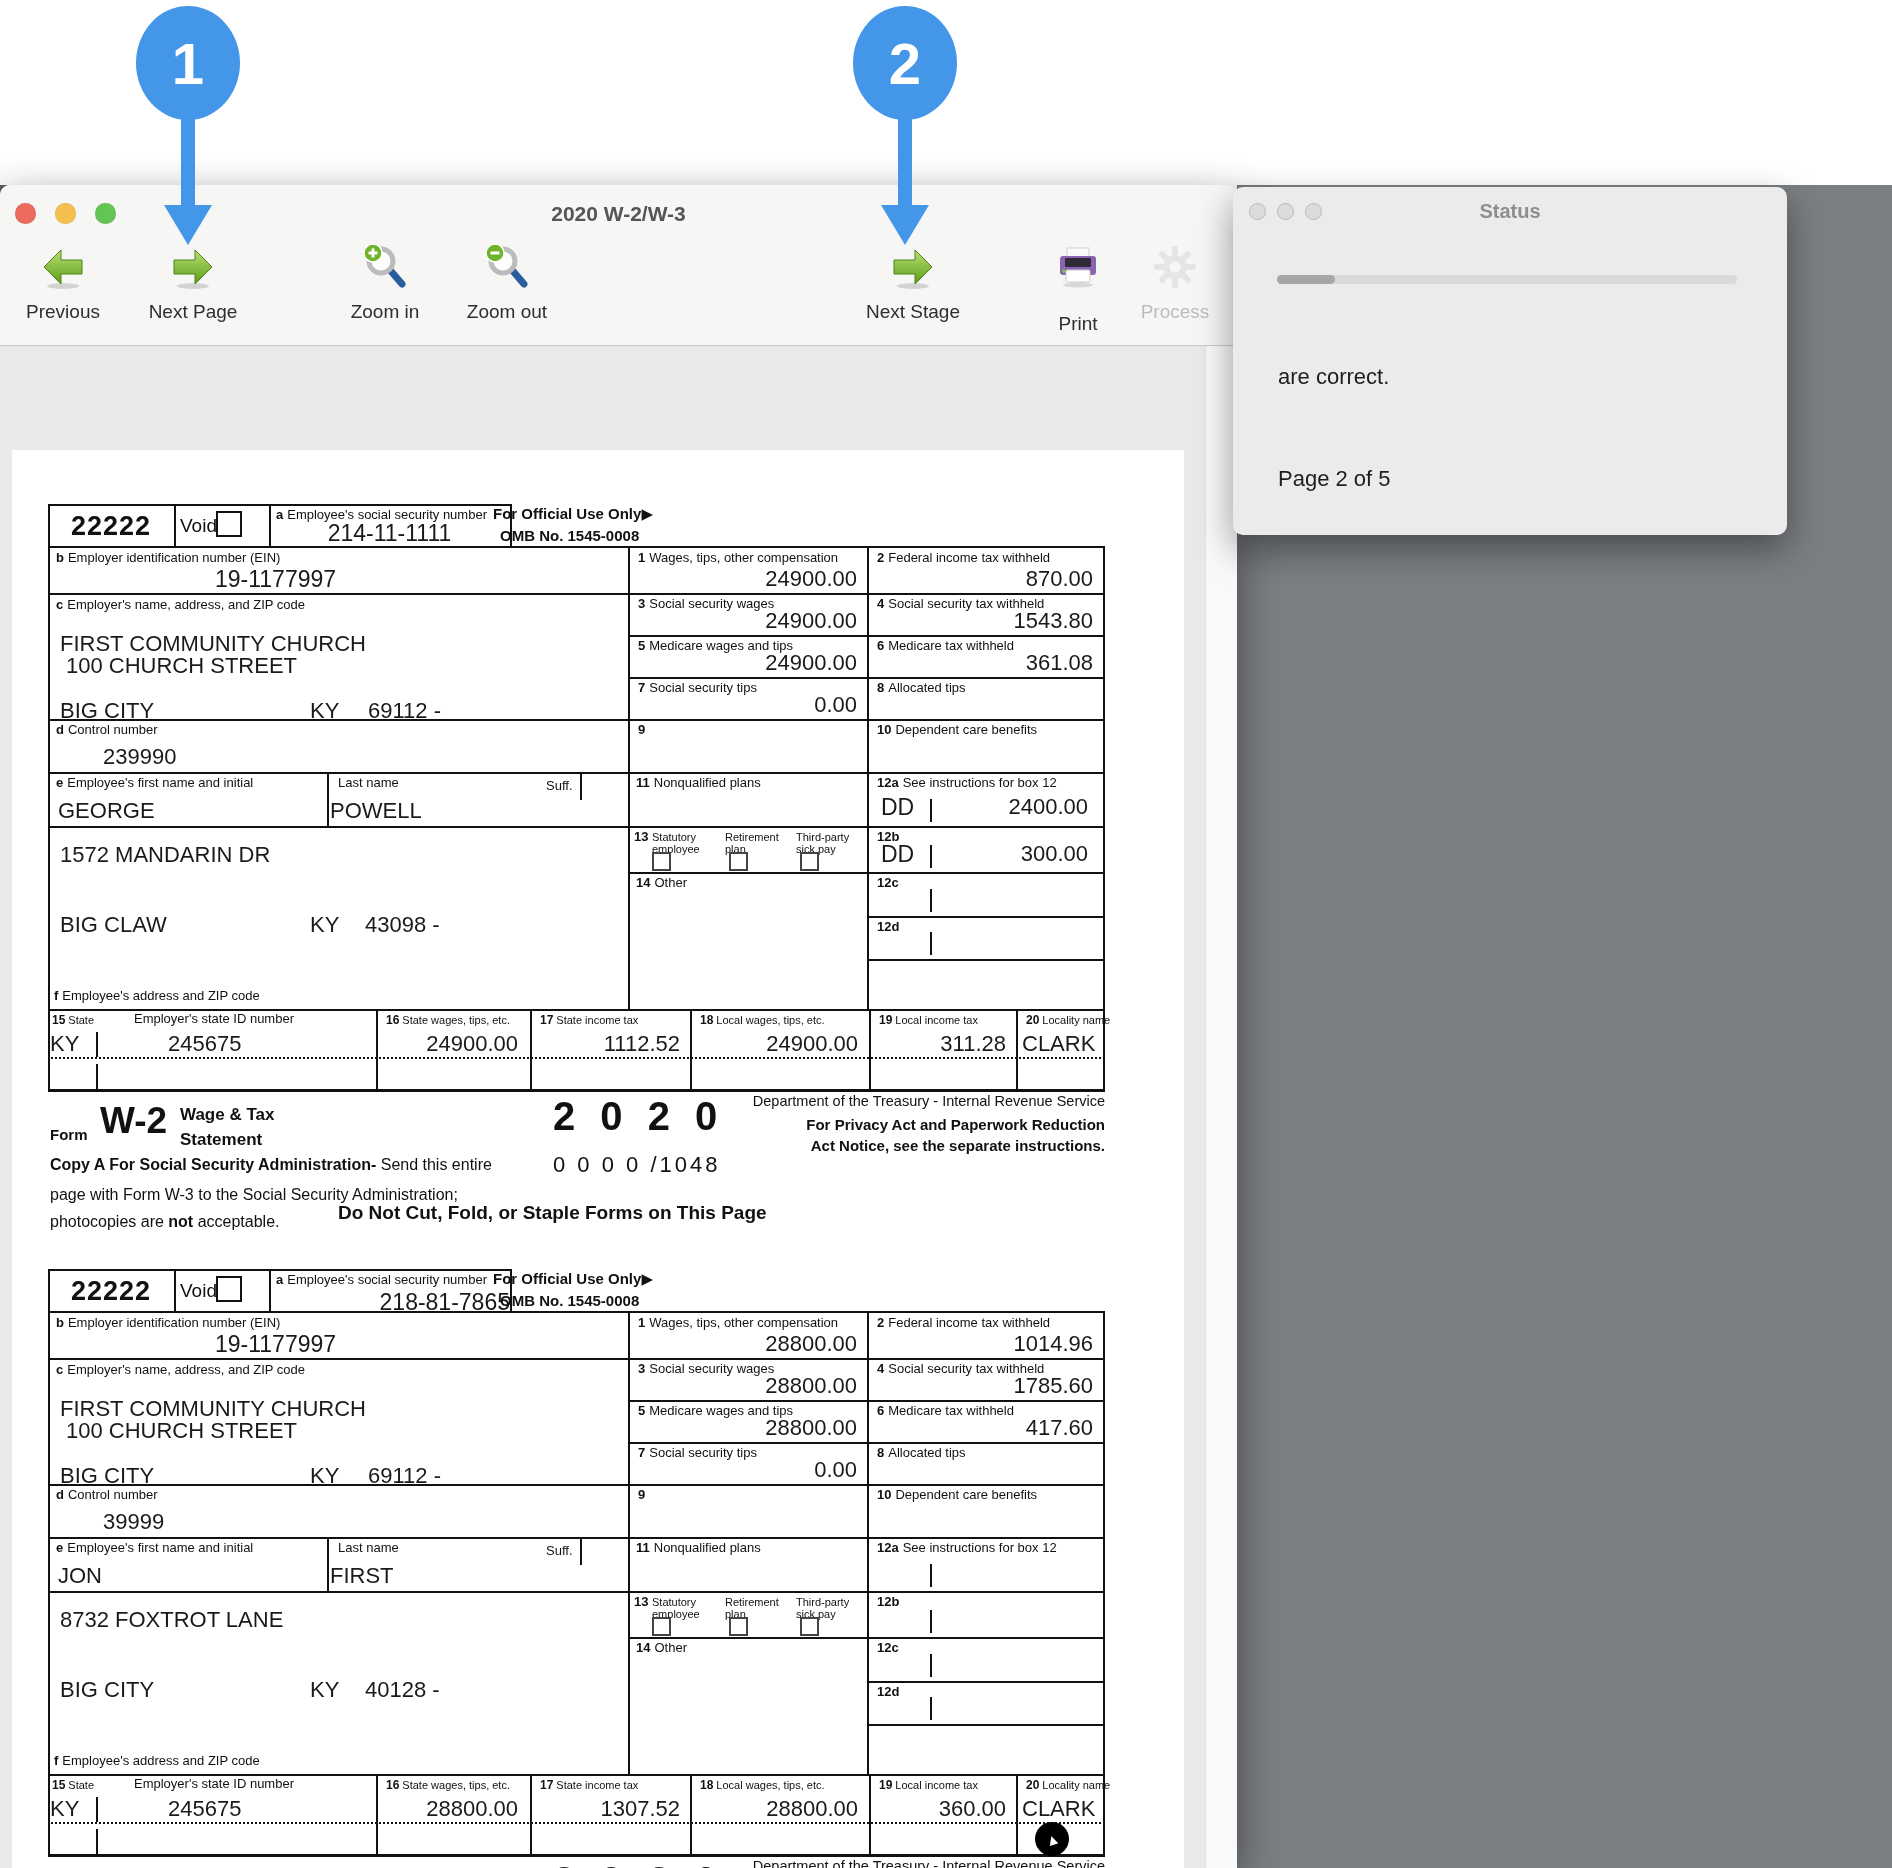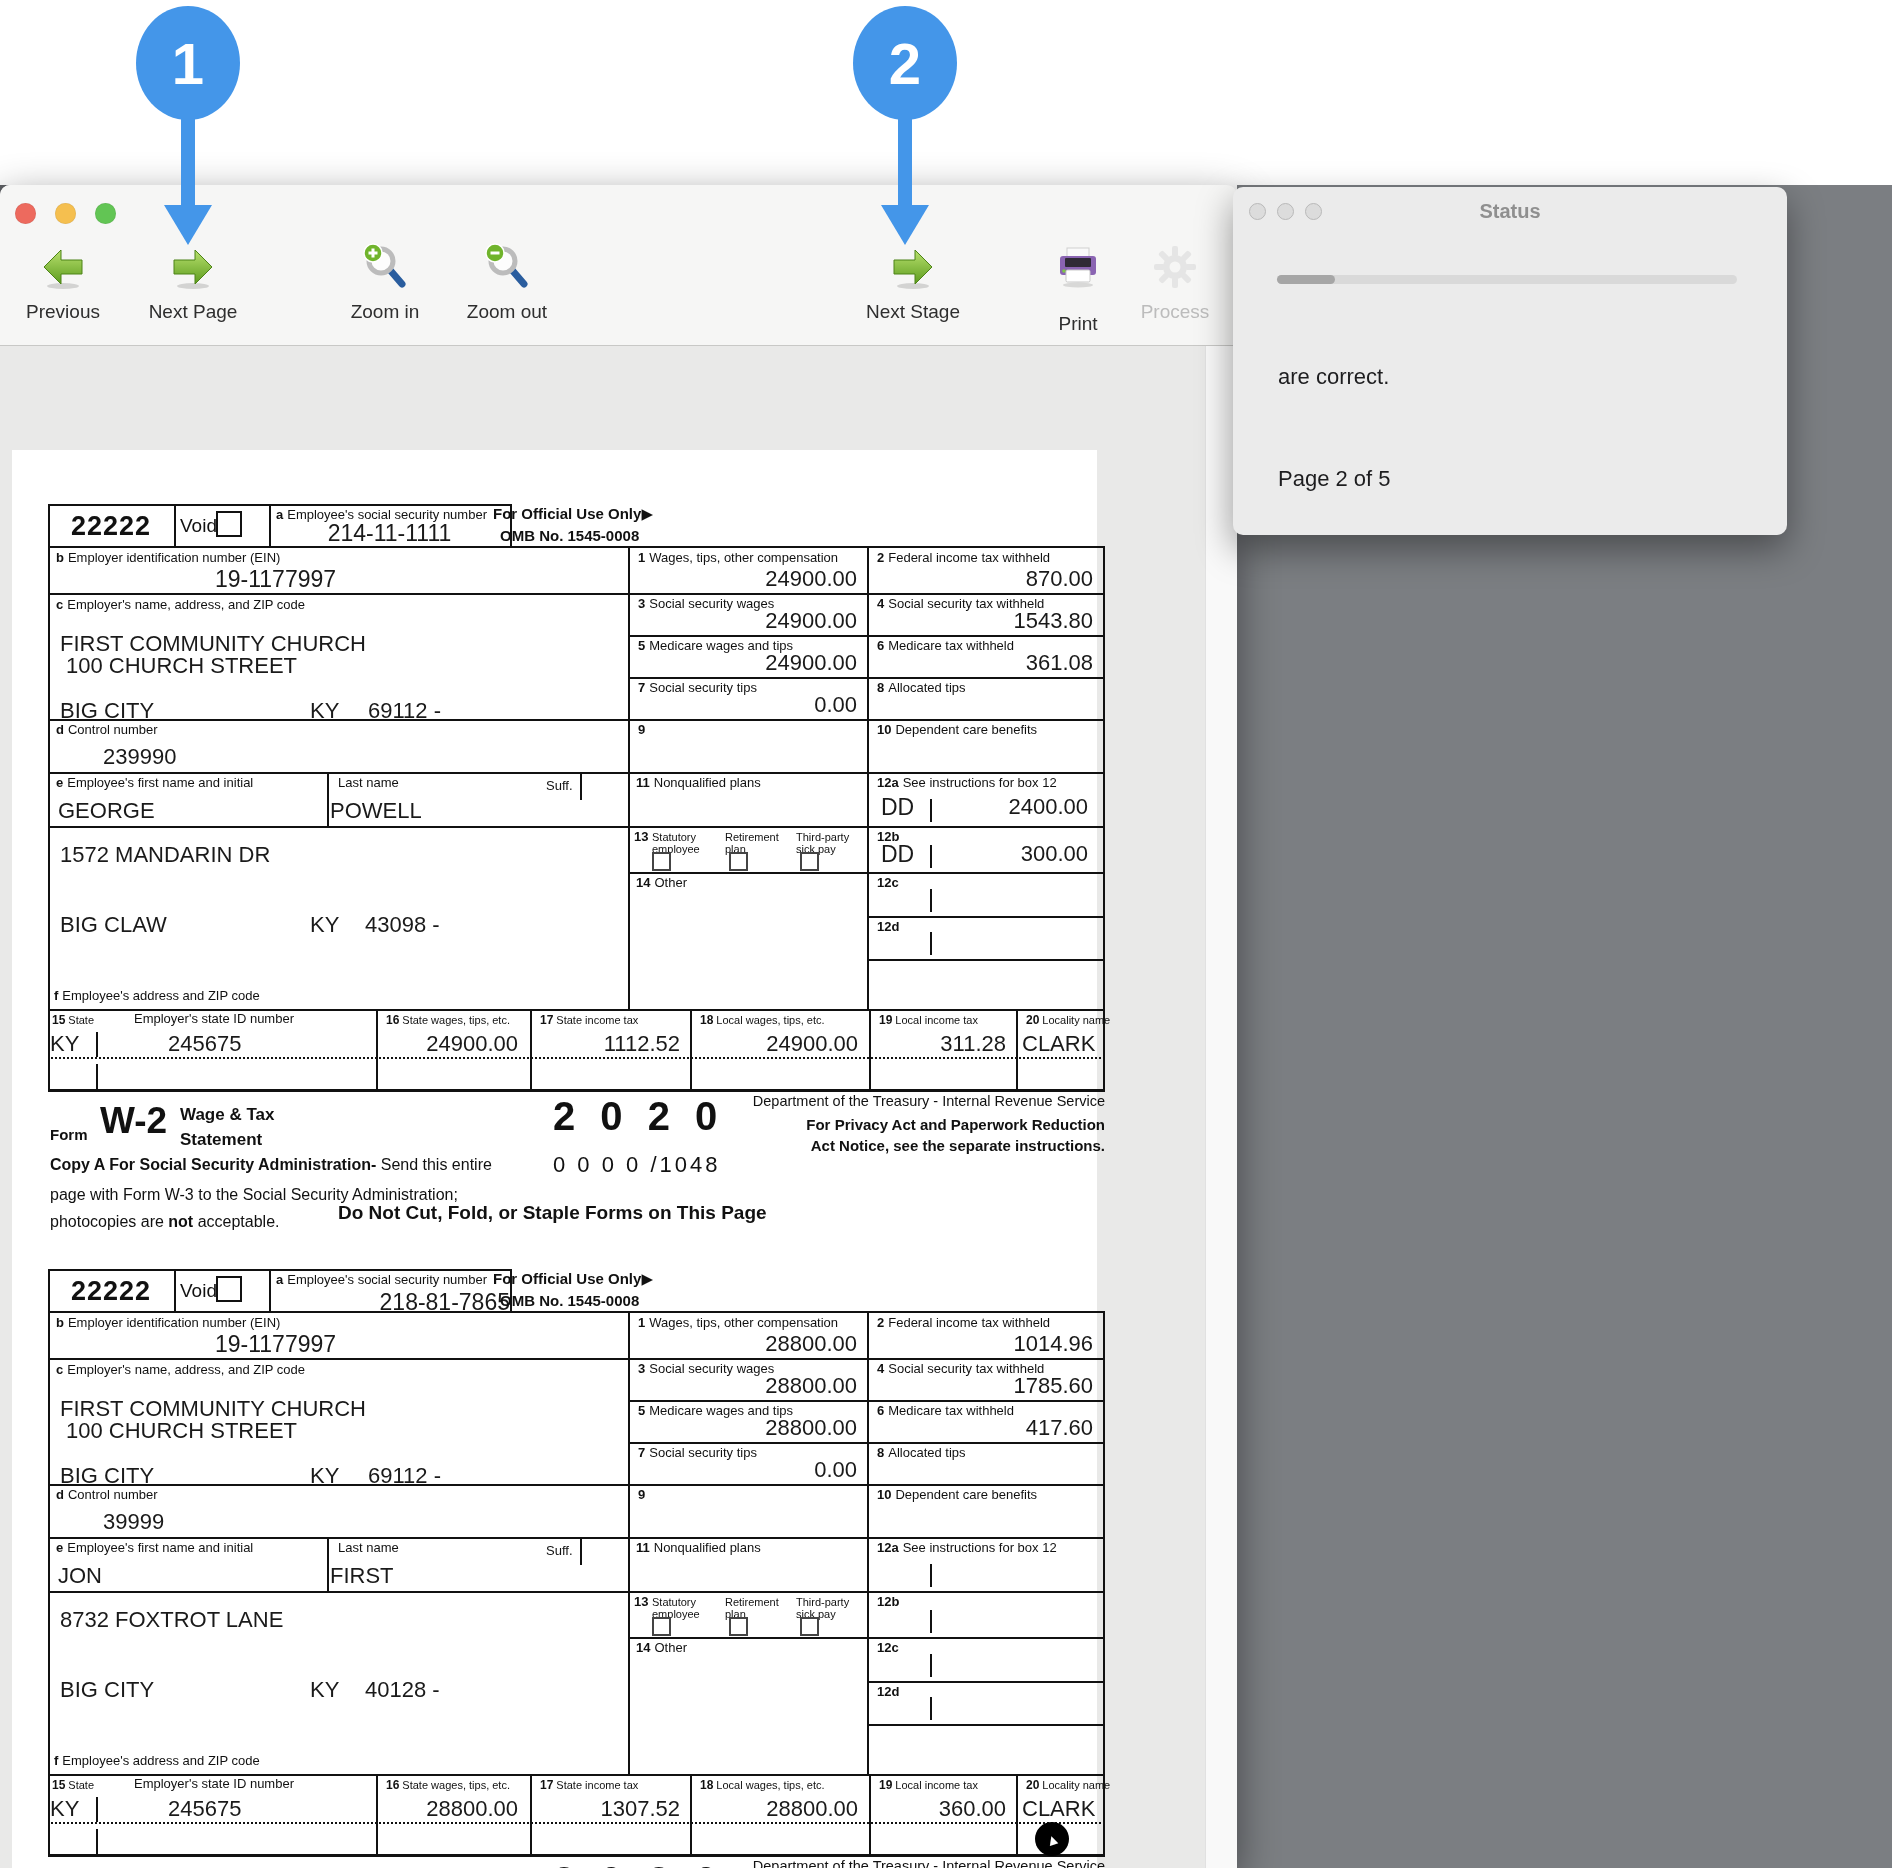--- a/index.html
+++ b/index.html
@@ -33,21 +33,21 @@
     font-size:21px;font-weight:bold;color:#555;
   }
   .tool{top:58px;height:92px;display:flex;flex-direction:column;align-items:center;}
   .tool .ticon{width:48px;height:48px;}
   .tool .tlabel{margin-top:10px;font-size:19px;color:#2e2e2e;white-space:nowrap;}
   .tool.disabled .tlabel{color:#bcbcbc;}
   .tool.disabled .ticon{opacity:.35;}
   
   #content{left:0;top:161px;width:1237px;height:1522px;background:#e9e9e8;overflow:hidden;}
   #scroll-strip{left:1205px;top:0;width:32px;height:1522px;background:#f9f9f9;border-left:1px solid #e1e1e1;}
-  #page{left:12px;top:104px;width:1085px;height:1418px;background:#ffffff;overflow:visible;text-decoration:underline;}
+  #page{left:12px;top:104px;width:1172px;height:1418px;background:#ffffff;overflow:visible;text-decoration:underline;}
   
   #status-window{
     left:1233px;top:187px;width:554px;height:348px;
     background:#ebebeb;border-radius:10px;
     box-shadow:0 14px 36px rgba(0,0,0,.4);z-index:40;
   }
   .stl{width:17px;height:17px;border-radius:50%;top:16px;background:#dcdcdc;border:1.5px solid #b9b9b9;box-sizing:border-box;}
   #stl1{left:16px;} #stl2{left:44px;} #stl3{left:72px;}
   #status-title{left:0;right:0;top:13px;text-align:center;font-size:20px;font-weight:bold;color:#8f8f8f;}
   #progress-track{left:44px;top:88px;width:460px;height:9px;background:#d9d9d9;border-radius:5px;}
@@ -85,20 +85,21 @@
 <body>
 
 <div class="abs" id="corner-dark"></div>
 <div class="abs" id="desktop-bg"></div>
 
 <div class="abs" id="main-window">
   <div class="abs" id="chrome">
     <div class="abs tl" id="tl-close"></div>
     <div class="abs tl" id="tl-min"></div>
     <div class="abs tl" id="tl-zoom"></div>
+    <div class="abs" id="window-title">2020 W-2/W-3</div>
 
     <div class="abs tool" style="left:8px;width:110px;">
       <svg class="ticon" viewBox="0 0 48 48">
         <defs>
             <linearGradient id="g-prev" x1="0" y1="0" x2="0" y2="1">
               <stop offset="0" stop-color="#b8e06e"></stop>
               <stop offset="1" stop-color="#5d9c1e"></stop>
             </linearGradient>
           </defs>
         <ellipse cx="24" cy="43" rx="16" ry="3" fill="rgba(0,0,0,.14)"></ellipse>

